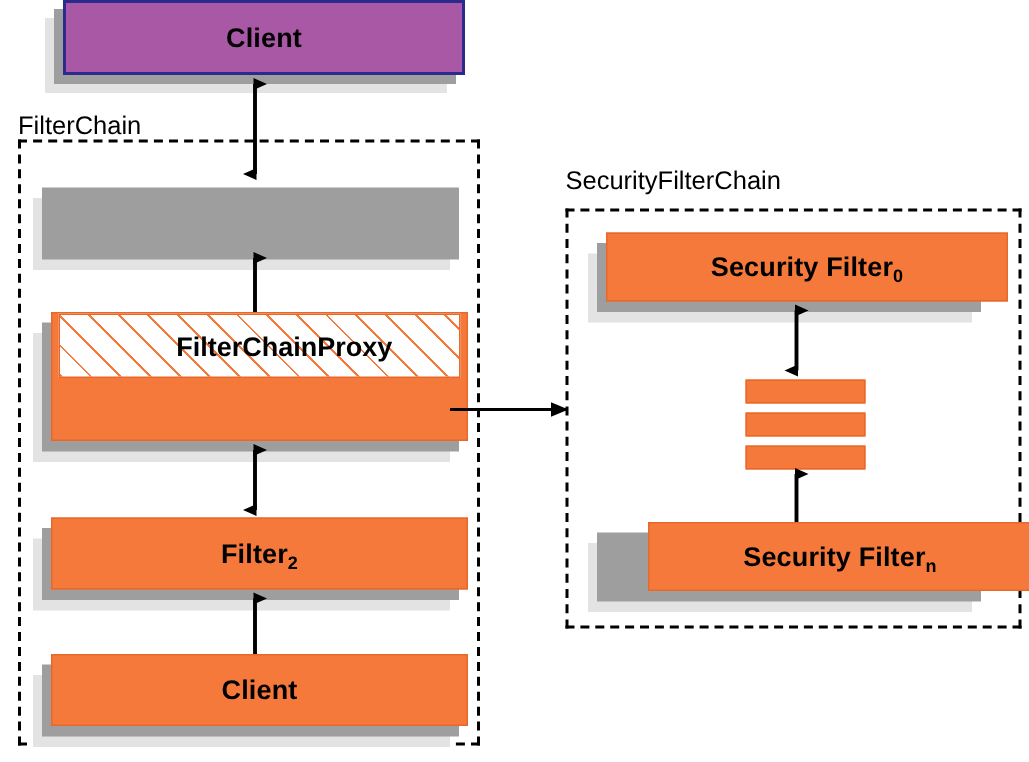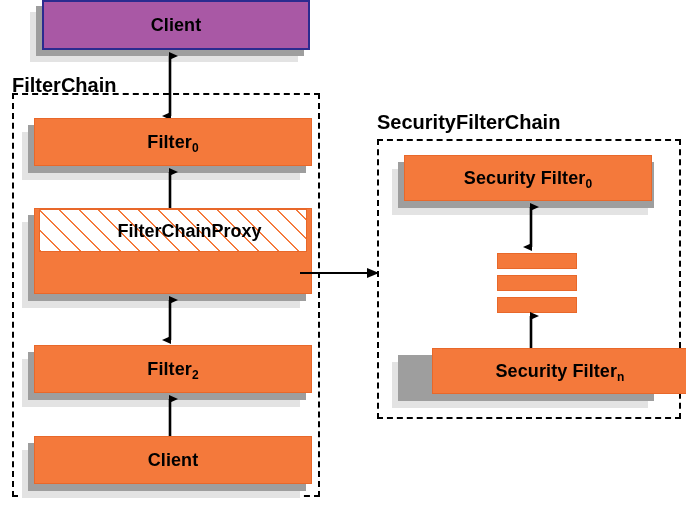--- a/index.html
+++ b/index.html
@@ -21,22 +21,22 @@
 
   
   .group {
     position: absolute;
     border: 2px dashed #000000;
     box-sizing: border-box;
     background: transparent;
   }
   .group-label {
     position: absolute;
-    font-weight: bold;
-    font-size: 20px;
+    font-weight: normal;
+    font-size: 17px;
     color: #000000;
     white-space: nowrap;
     line-height: 1;
   }
 
   
   .node {
     position: absolute;
     box-sizing: border-box;
   }
@@ -163,25 +163,20 @@
       <marker id="ahD" markerWidth="10" markerHeight="10" refX="5" refY="1" orient="auto" markerUnits="userSpaceOnUse">
         <path d="M1,0 L9,0 L5,9 Z" fill="#000"></path>
       </marker>
     </defs>
     <line x1="10" y1="9" x2="10" y2="69" stroke="#000" stroke-width="2.6" marker-start="url(#ahU)" marker-end="url(#ahD)"></line>
   </svg>
 
   <div class="node" style="left:22px; top:118px; width:290px; height:62px;">
     <div class="shadow-far" style="left:0px; top:14px; width:278px; height:48px;"></div>
     <div class="shadow-near" style="left:6px; top:7px;  width:278px; height:48px;"></div>
-    <div class="face face-orange" style="left:12px; top:0px; width:278px; height:48px;">
-      <span class="label">
-        <span>Filter</span><sub>0</sub>
-      </span>
-    </div>
   </div>
 
   <svg class="arrow-svg" style="left:160px; top:163px; width:20px; height:58px;" viewBox="0 0 20 58">
     <line x1="10" y1="9" x2="10" y2="49" stroke="#000" stroke-width="2.6" marker-start="url(#ahU)" marker-end="url(#ahD)"></line>
   </svg>
 
   <div class="node composite" style="left:22px; top:208px; width:290px; height:100px;">
     <div class="shadow-far" style="left:0px; top:14px; width:278px; height:86px;"></div>
     <div class="shadow-near" style="left:6px; top:7px;  width:278px; height:86px;"></div>
     <div class="face face-orange" style="left:12px; top:0px; width:278px; height:86px;">
@@ -222,21 +217,21 @@
     <div class="shadow-far" style="left:0px; top:14px; width:278px; height:48px;"></div>
     <div class="shadow-near" style="left:6px; top:7px;  width:278px; height:48px;"></div>
     <div class="face face-orange" style="left:12px; top:0px; width:278px; height:48px;">
       <span class="label">Client</span>
     </div>
   </div>
 
   <div class="node" style="left:392px; top:155px; width:268px; height:60px;">
     <div class="shadow-far" style="left:0px; top:14px; width:256px; height:46px;"></div>
     <div class="shadow-near" style="left:6px; top:7px;  width:256px; height:46px;"></div>
-    <div class="face face-orange" style="left:12px; top:0px; width:248px; height:46px;">
+    <div class="face face-orange" style="left:12px; top:0px; width:268px; height:46px;">
       <span class="label">
         <span>Security Filter</span><sub>0</sub>
       </span>
     </div>
   </div>
 
   <svg class="arrow-svg" style="left:521px; top:198px; width:20px; height:58px;" viewBox="0 0 20 58">
     <line x1="10" y1="9" x2="10" y2="49" stroke="#000" stroke-width="2.6" marker-start="url(#ahU)" marker-end="url(#ahD)"></line>
   </svg>
 

